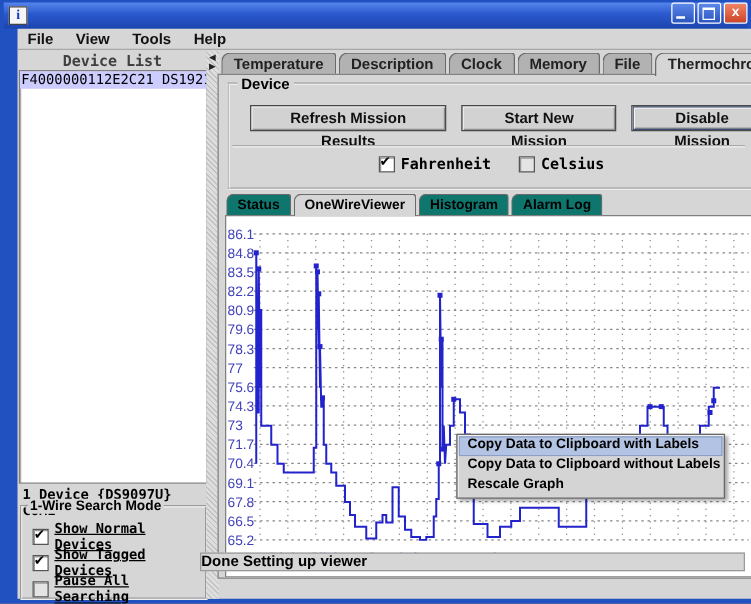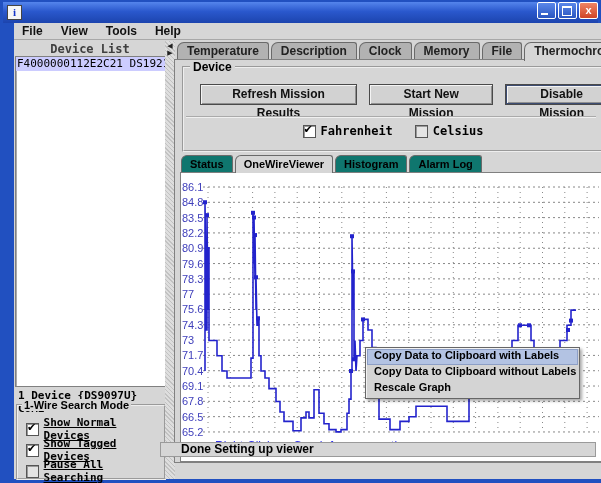--- a/index.html
+++ b/index.html
@@ -75,21 +75,21 @@
   .subtabs{position:absolute;left:6px;top:95px;display:flex;gap:2px;}
   .subtab{height:15px;padding:1px 8px 0;background:#0f766e;border:1px solid #6a6a6a;border-bottom:none;
        border-radius:6px 3px 0 0;font:bold 11px "Liberation Sans",sans-serif;line-height:14px;}
   .subtab.sel{background:#d6d6d6;height:16px;position:relative;z-index:3;}
   .graphpanel{position:absolute;left:5px;top:112px;width:424px;height:288px;background:#ffffff;
        border:1px solid #808080;}
   .hint{position:absolute;left:34px;top:266px;font:12px "Liberation Sans",sans-serif;color:#3333ee;}
   
   .statusbar{position:absolute;left:160px;top:442px;width:436px;height:15px;background:#d6d6d6;
        border:1px solid #9a9a9a;box-sizing:border-box;
-       font:bold 12px "Liberation Sans",sans-serif;line-height:13px;padding-left:20px;}
+       font:bold 12px "Liberation Sans",sans-serif;line-height:13px;padding-left:0;}
   
   .ctxmenu{position:absolute;left:365px;top:347px;width:211px;background:#d4d4d4;
        border:1px solid #666;box-shadow:inset 1px 1px 0 #f2f2f2,2px 2px 3px rgba(0,0,0,.35);
        padding:1px;z-index:9;}
   .ctxitem{height:16px;line-height:16px;padding-left:7px;
        font:bold 11px "Liberation Sans",sans-serif;color:#000;white-space:nowrap;}
   .ctxitem.hl{background:#b3c3e3;box-shadow:inset 0 0 0 1px #8d9fc6;}
 </style>
 </head>
 <body>

